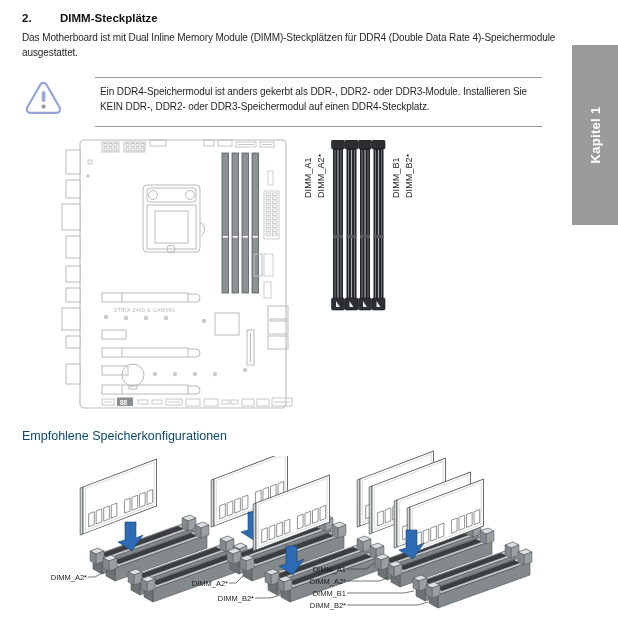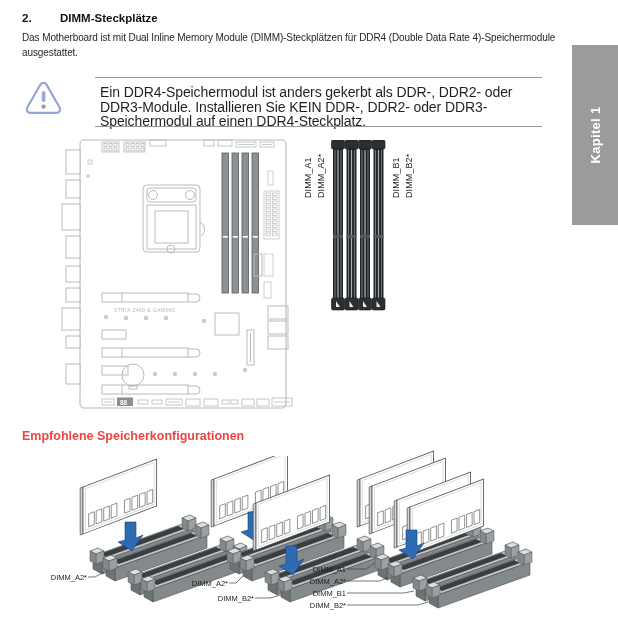--- a/index.html
+++ b/index.html
@@ -2,27 +2,27 @@
 <html><head>
 <meta charset="utf-8">
 <style>
   html,body{margin:0;padding:0;background:#fff;}
   body{width:618px;height:620px;position:relative;overflow:hidden;
        font-family:"Liberation Sans","DejaVu Sans",sans-serif;color:#231f20;}
   .abs{position:absolute;}
   .h2{font-size:11.5px;font-weight:bold;color:#111;}
   .intro{font-size:10px;line-height:15px;width:540px;letter-spacing:-0.1px;}
   .warn-line{height:1px;background:#97999b;width:447px;left:95px;}
-  .warn-text{font-size:14px;line-height:14.5px;width:452px;left:100px;top:85px;letter-spacing:-0.1px;}
+  .warn-text{font-size:10px;line-height:14.5px;width:452px;left:100px;top:85px;letter-spacing:-0.1px;}
   .tab{left:572px;top:45px;width:46px;height:180px;background:#9b9b9b;}
   .tab span{position:absolute;left:50%;top:50%;transform:translate(-50%,-50%) rotate(-90deg);
             white-space:nowrap;color:#fff;font-weight:bold;font-size:13px;letter-spacing:.3px;}
   .vlabel{position:absolute;transform:rotate(-90deg);transform-origin:0 0;
           white-space:nowrap;font-size:9px;color:#1c1c1c;letter-spacing:.1px;}
-  .sub{font-size:12.5px;font-weight:bold;color:#ef4444;}
+  .sub{font-size:12.5px;font-weight:normal;color:#0c4a6e;}
   svg text{font-family:"Liberation Sans","DejaVu Sans",sans-serif;}
   .cfg-label{font-size:7.5px;fill:#1c1c1c;}
   .leader{fill:none;stroke:#3a3e40;stroke-width:.7;}
 </style>
 </head>
 <body>
 
 <div class="abs h2" style="left:22px;top:12px;">2.</div>
 <div class="abs h2" style="left:60px;top:12px;">DIMM-Steckplätze</div>
 

